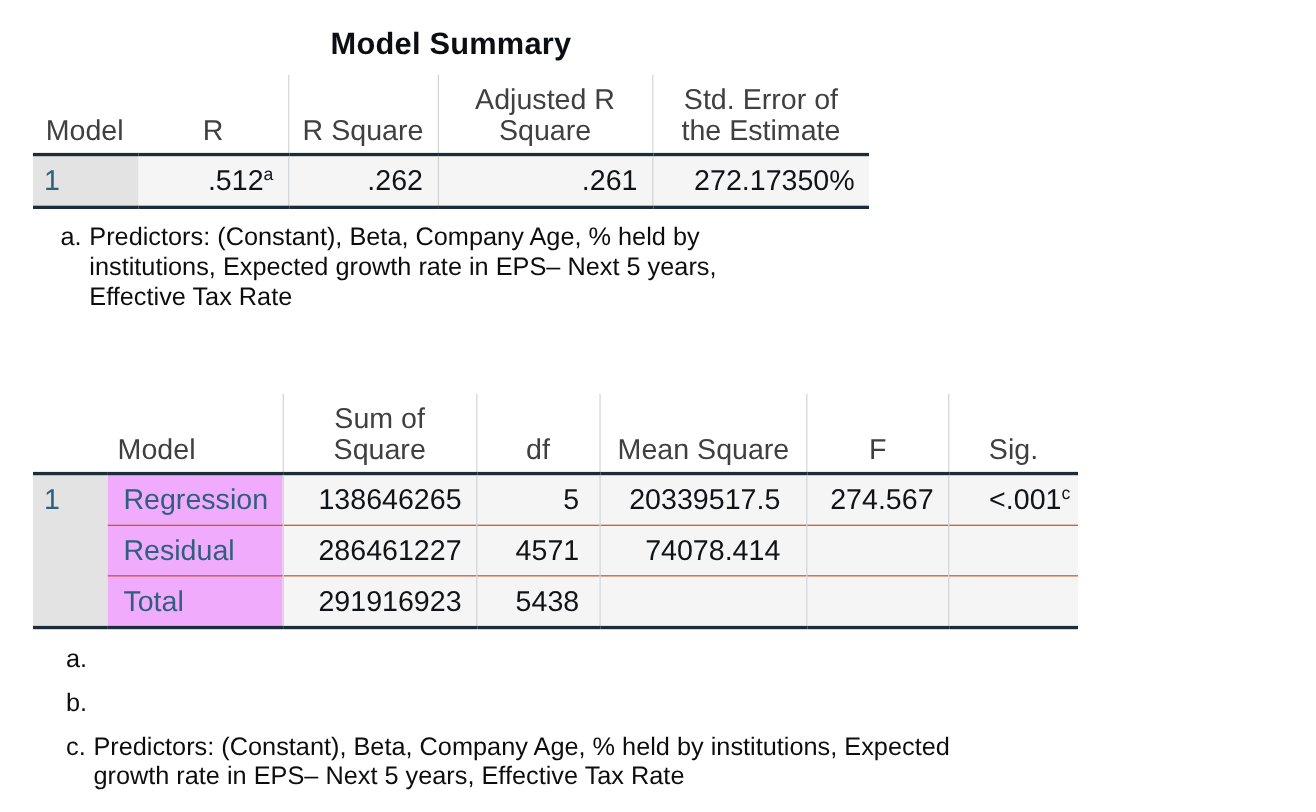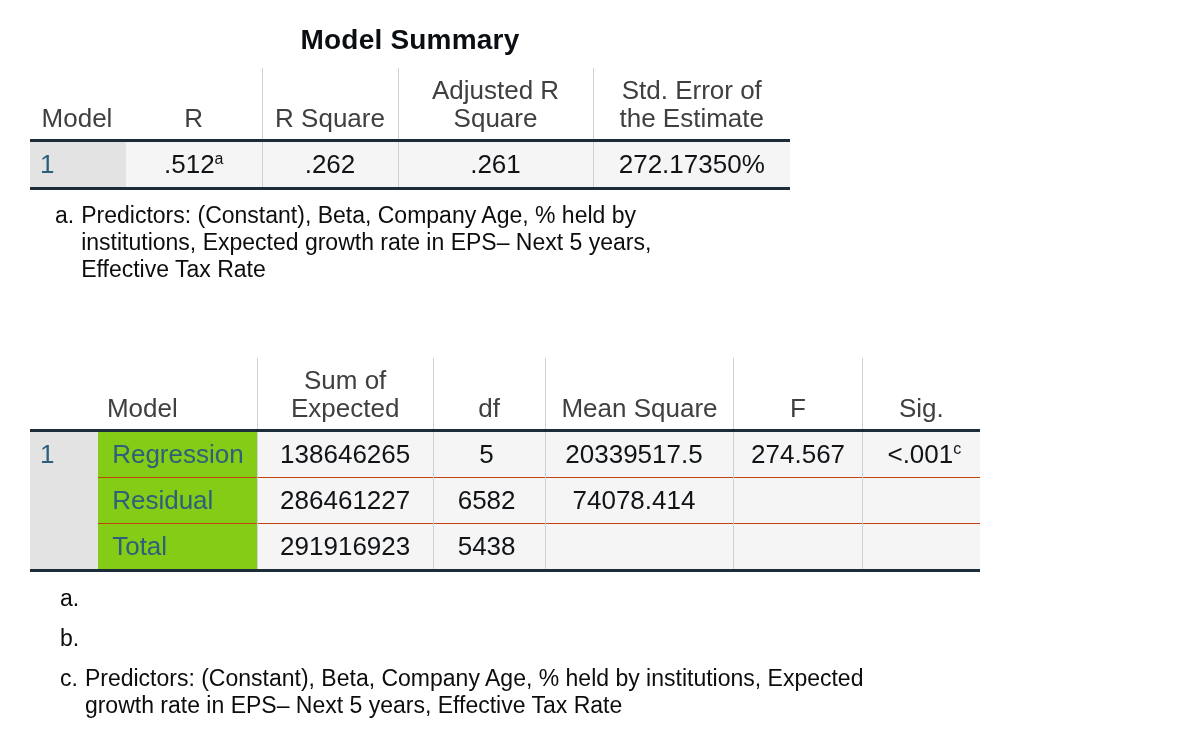--- a/index.html
+++ b/index.html
@@ -57,21 +57,21 @@
     padding: 8px 10px 7px;
     border-bottom: 3px solid #1c2c38;
     white-space: pre-line;
   }
   thead th.stub-h {
     text-align: center;
     padding-left: 8px;
   }
   tbody td {
     background: #f5f5f6;
-    text-align: center;
+    text-align: right;
     padding: 8px 13px 9px;
     color: #101417;
   }
   tbody td.stub {
     background: #e3e3e3;
     color: #2e5f7c;
     text-align: left;
     padding-left: 10px;
   }
   td sup, .r-sup, .sig-sup {
@@ -82,21 +82,21 @@
   .dv { border-left: 1px solid #ccd1d4; }           
   .ms-table tbody td { border-bottom: 3px solid #1c2c38; height: 44px; }
 
   
   .anova-table tbody td { height: 40px; }
   .anova-table tbody tr.sep td { border-top: 1px solid #c2410c; }
   .anova-table tbody tr:last-child td,
   .anova-table td.stub-span { border-bottom: 3px solid #1c2c38; }
   .anova-table td.stub-span { vertical-align: top; padding-top: 8px; }
   .anova-table td.rowlabel {
-    background: #84cc16;
+    background: #f0abfc;
     color: #2e5f7c;
     text-align: left;
     padding-left: 14px;
   }
   .anova-table td.c-df   { padding-right: 18px; }
   .anova-table td.c-ms   { padding-right: 24px; }
   .anova-table td.c-sig  { padding-right: 7px; }
 
   
   .footnote {
@@ -169,41 +169,41 @@
           <col style="width:193px">
         <col style="width:132px">
           <col style="width:201px">
           <col style="width:135px">
         <col style="width:139px">
       </colgroup>
       <thead>
         <tr>
           <th class="stub-h" colspan="2">Model</th>
           <th class="dv">Sum of
-Expected</th>
+Square</th>
           <th class="dv">df</th>
           <th class="dv">Mean Square</th>
           <th class="dv">F</th>
           <th class="dv">Sig.</th>
         </tr>
       </thead>
       <tbody>
         <tr>
           <td class="stub stub-span" rowspan="3">1</td>
           <td class="rowlabel">Regression</td>
           <td class="dv">138646265</td>
           <td class="dv c-df">5</td>
           <td class="dv c-ms">20339517.5</td>
           <td class="dv">274.567</td>
           <td class="dv c-sig"><span>&lt;.001</span><sup class="sig-sup">c</sup></td>
         </tr>
         <tr class="sep">
           <td class="rowlabel">Residual</td>
           <td class="dv">286461227</td>
-          <td class="dv c-df">6582</td>
+          <td class="dv c-df">4571</td>
           <td class="dv c-ms">74078.414</td>
           <td class="dv"></td>
           <td class="dv c-sig"></td>
         </tr>
         <tr class="sep">
           <td class="rowlabel">Total</td>
           <td class="dv">291916923</td>
           <td class="dv c-df">5438</td>
           <td class="dv c-ms"></td>
           <td class="dv"></td>

